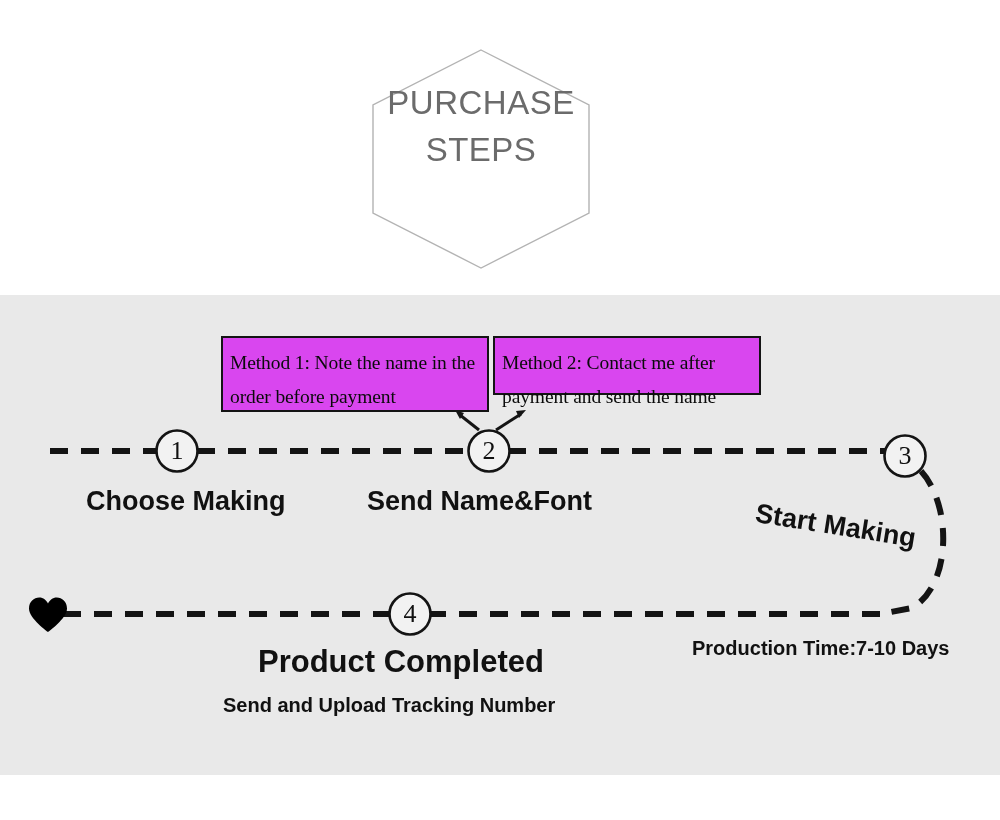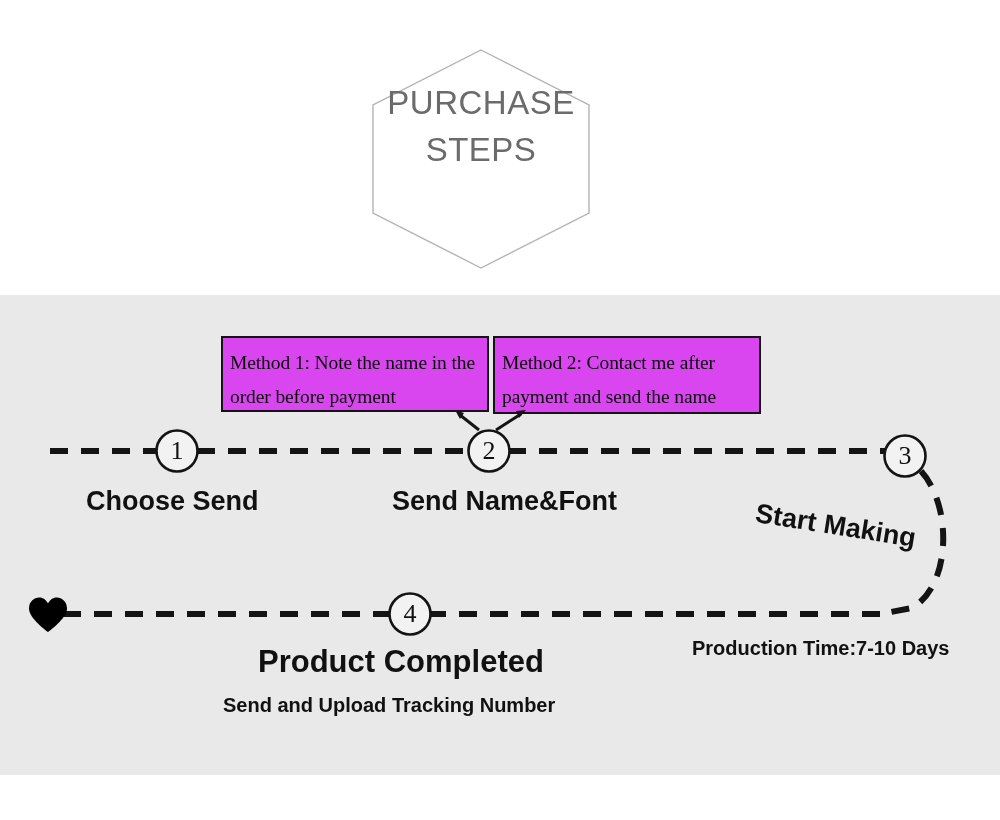--- a/index.html
+++ b/index.html
@@ -78,31 +78,31 @@
     background: #d946ef;
     border: 2px solid #141414;
     color: #0a0a0a;
     font-family: "Liberation Serif", serif;
     font-size: 19.5px;
     line-height: 34px;
     padding: 8px 7px 6px 7px;
     letter-spacing: -0.1px;
   }
   #method-box-1 { left: 221px; top: 336px; width: 268px; height: 76px; }
-  #method-box-2 { left: 493px; top: 336px; width: 268px; height: 78px; }
+  #method-box-2 { left: 493px; top: 336px; width: 268px; height: 59px; }
 
   .step-label {
     position: absolute;
     color: #111111;
     font-family: "Liberation Sans", sans-serif;
     font-weight: bold;
     white-space: nowrap;
   }
   #label-step-1 { left: 86px;  top: 486px; font-size: 27px; }
-  #label-step-2 { left: 367px; top: 486px; font-size: 27px; margin-left: 25px; }
+  #label-step-2 { left: 367px; top: 486px; font-size: 27px; }
   #label-step-3 {
     left: 758px; top: 498px; font-size: 27px;
     transform: rotate(9deg);
     transform-origin: left top;
   }
   #label-step-4 { left: 258px; top: 644px; font-size: 31px; }
   #label-step-4-sub { left: 223px; top: 694px; font-size: 20px; }
   #label-production-time { left: 692px; top: 637px; font-size: 20px; text-align: center; }
 </style>
 </head>
@@ -162,18 +162,18 @@
   <g>
     <circle cx="410" cy="614" r="20.5" fill="#f2f2f2" stroke="#141414" stroke-width="2.6"></circle>
     <text x="410" y="622" text-anchor="middle" font-family="Liberation Serif, serif" font-size="26" fill="#111111">4</text>
   </g>
 
   <path d="M 48,632 C 48,632 29,618.5 29,608.5 C 29,601.5 34,597.5 39.2,597.5
            C 43.4,597.5 46.4,600.2 48,603.4 C 49.6,600.2 52.6,597.5 56.8,597.5
            C 62,597.5 67,601.5 67,608.5 C 67,618.5 48,632 48,632 Z" fill="#000000"></path>
 </svg>
 
-<div class="step-label" id="label-step-1">Choose Send</div>
+<div class="step-label" id="label-step-1">Choose Making</div>
 <div class="step-label" id="label-step-2">Send Name&amp;Font</div>
 <div class="step-label" id="label-step-3">Start Making</div>
 <div class="step-label" id="label-production-time">Production Time:7-10 Days</div>
 <div class="step-label" id="label-step-4">Product Completed</div>
 <div class="step-label" id="label-step-4-sub">Send and Upload Tracking Number</div>
 
 </body></html>

